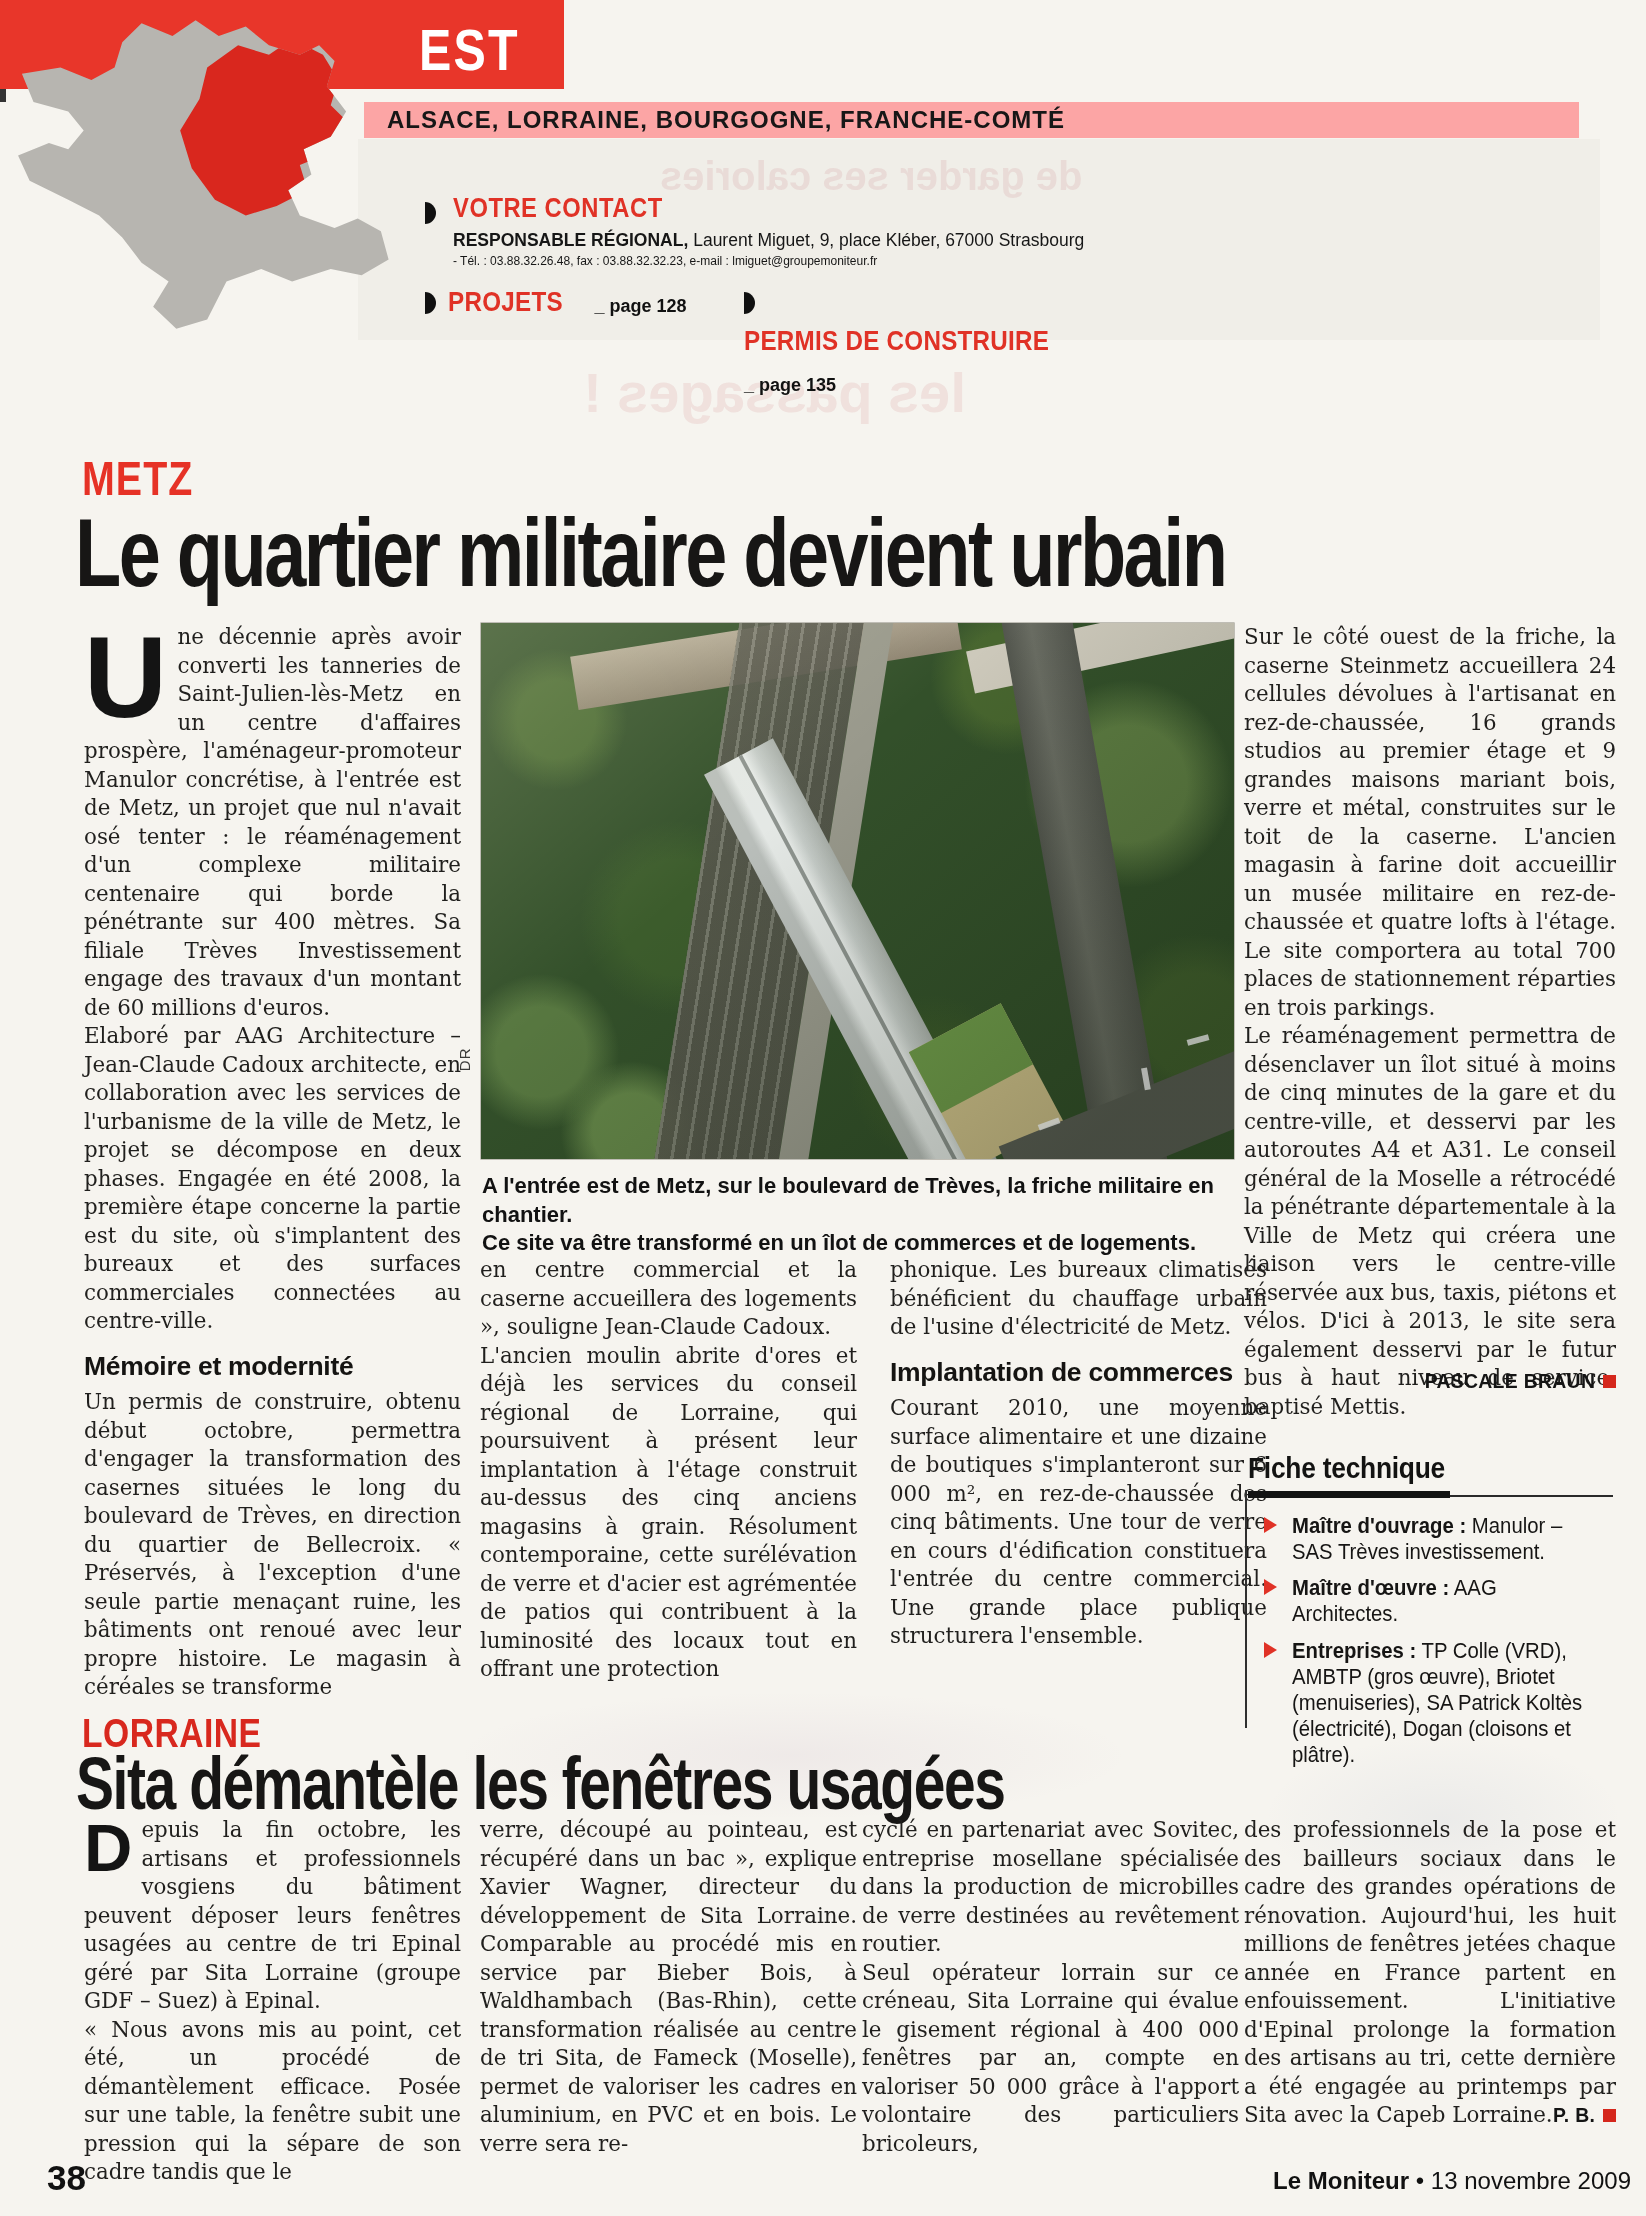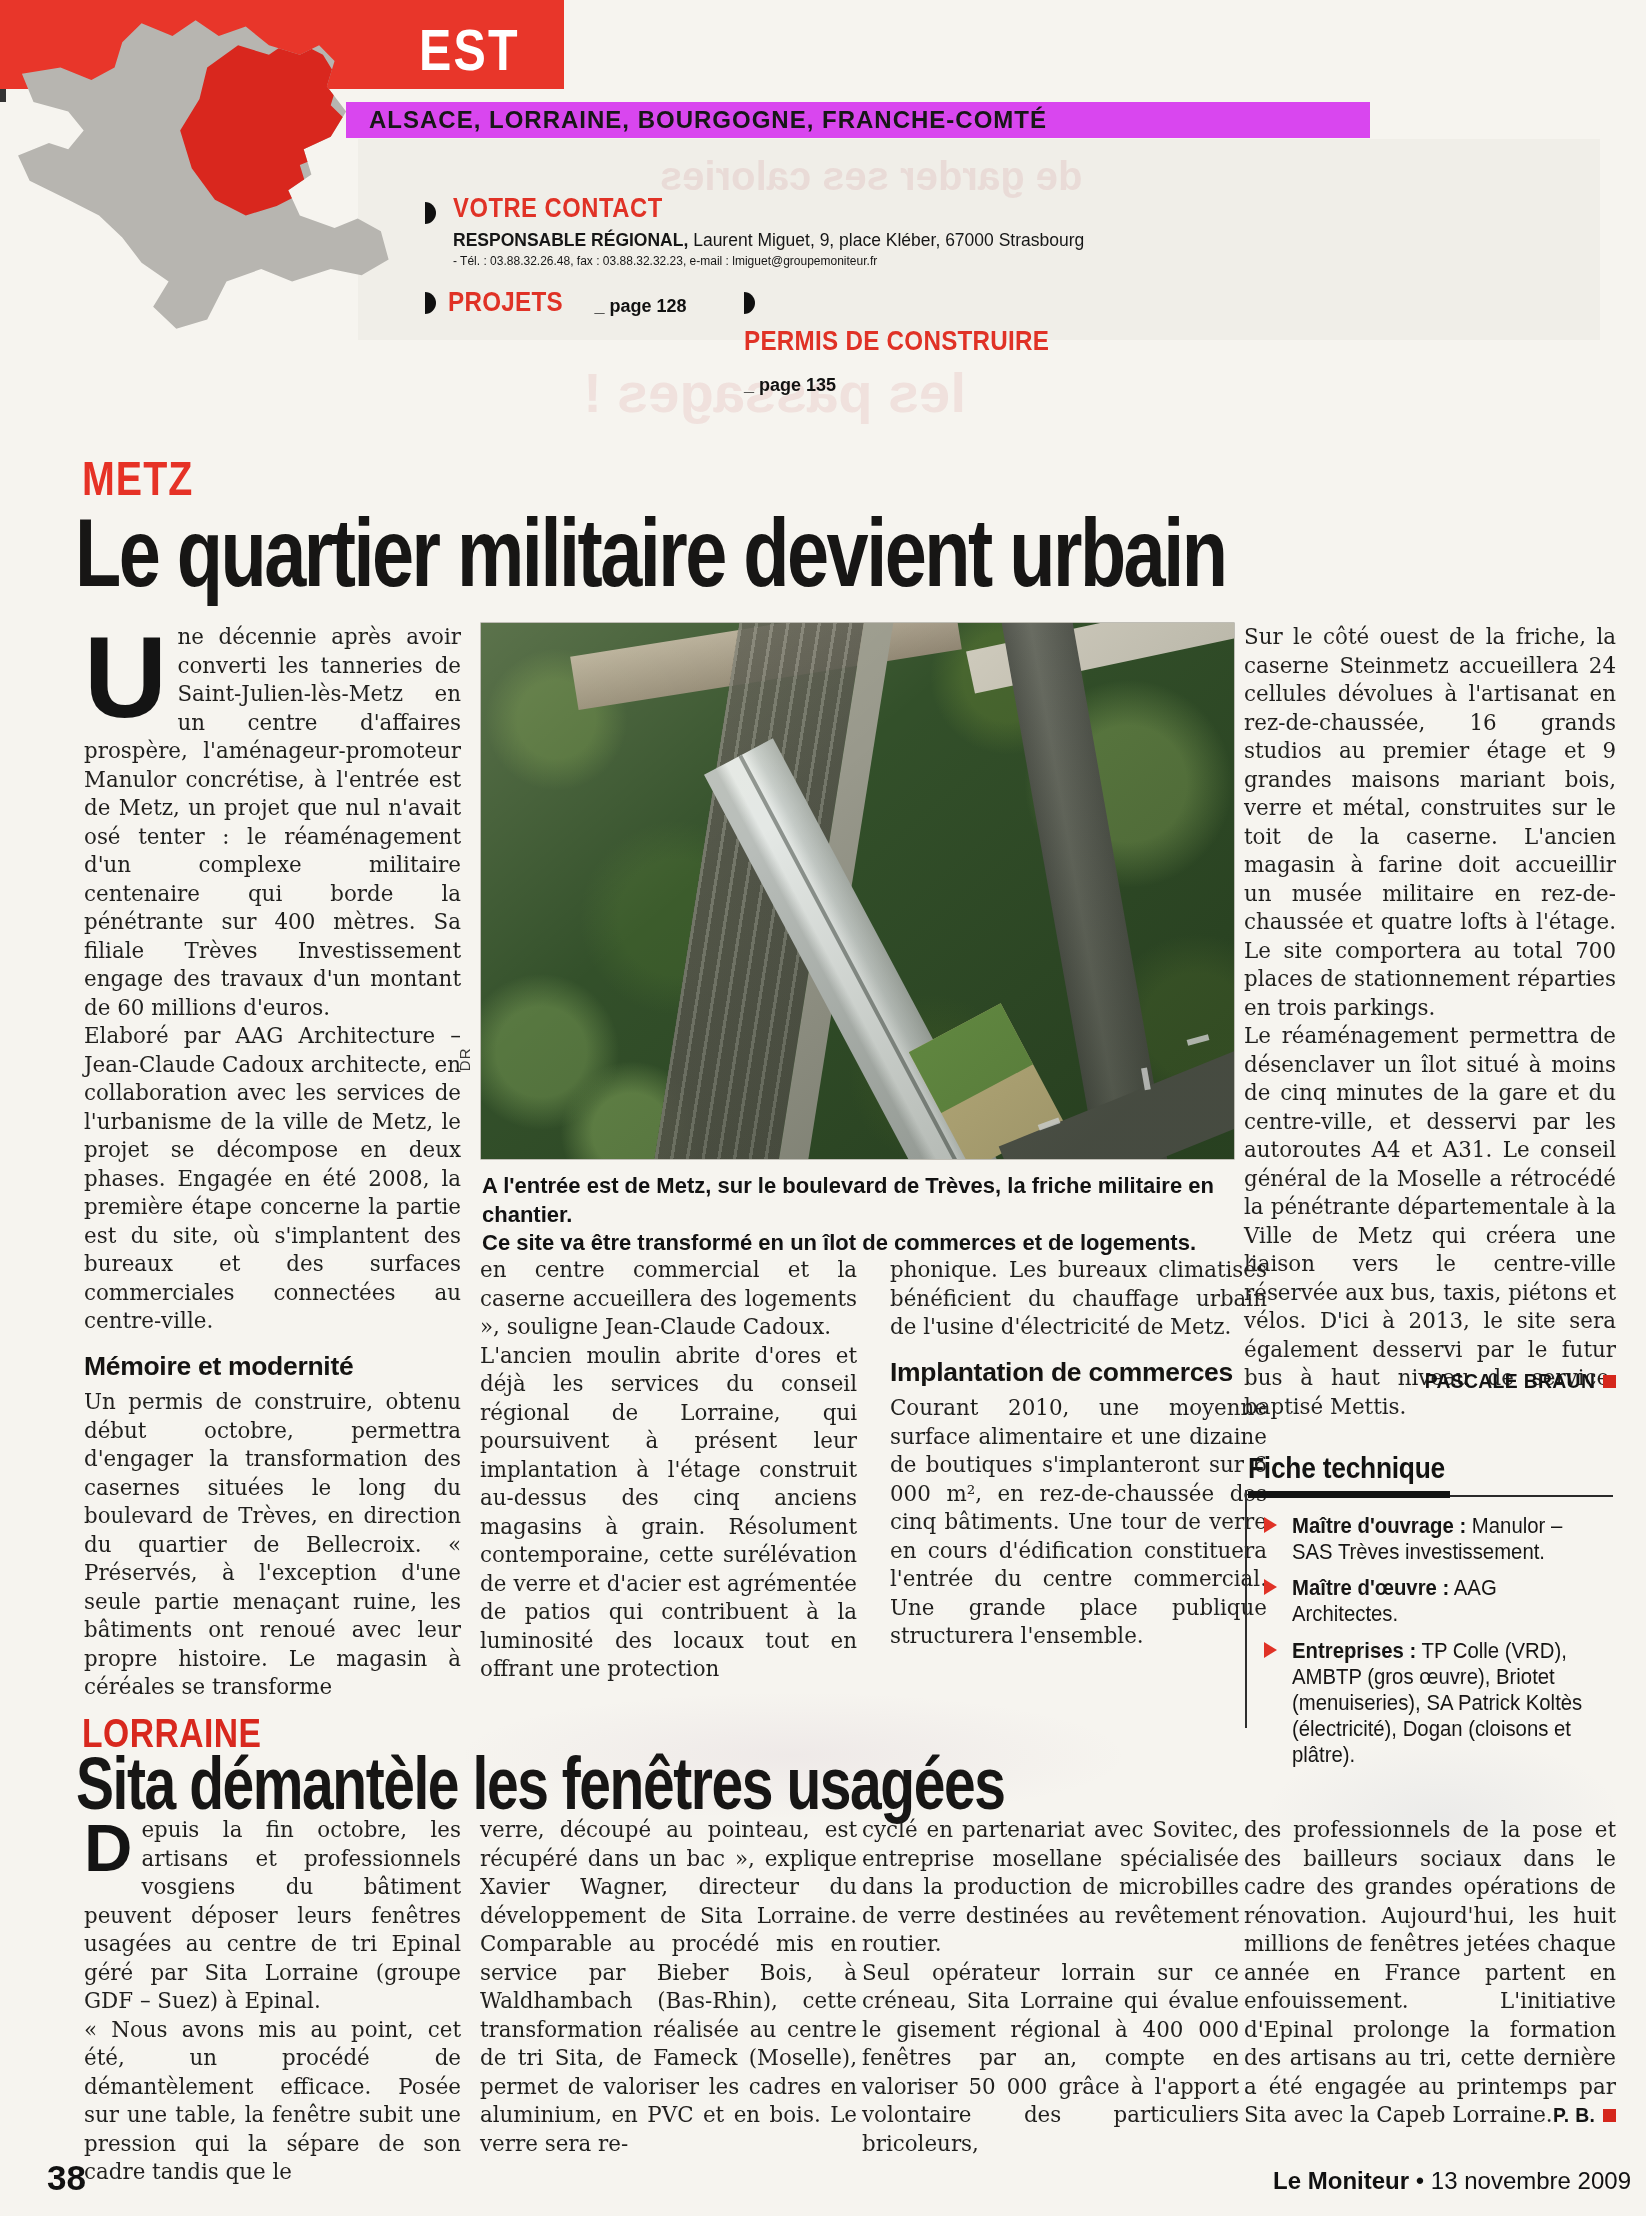--- a/index.html
+++ b/index.html
@@ -20,21 +20,21 @@
 
   
   .red-banner{left:0;top:0;width:564px;height:89px;background:#e8362a;}
   .est{left:419px;top:17px;font-weight:900;font-size:57px;color:#fff;letter-spacing:2.6px;
        transform:scaleX(.85);transform-origin:0 0;white-space:nowrap;}
   .map{left:14.2px;top:17px;width:386px;height:315px;z-index:3;}
   .map-clip{width:100%;height:100%;position:relative;background:#b7b5b0;
     clip-path:polygon(33% 2%,41% 6%,47% 1%,53% 6%,60% 3%,66% 9%,74% 12%,79% 9%,83% 14%,81% 22%,86% 30%,82% 38%,75% 42%,77% 50%,71% 55%,74% 63%,83% 67%,89% 64%,95% 68%,97% 77%,90% 82%,82% 80%,72% 84%,64% 80%,55% 84%,50% 96%,42% 99%,36% 92%,40% 84%,33% 78%,28% 70%,22% 63%,14% 58%,4% 52%,1% 44%,9% 40%,14% 42%,18% 36%,14% 30%,5% 27%,2% 18%,12% 16%,20% 20%,26% 16%,28% 8%);}
   .map-red{position:absolute;inset:0;background:#d9271e;
     clip-path:polygon(50% 16%,58% 9%,66% 12%,72% 7%,80% 12%,84% 20%,82% 28%,87% 34%,82% 43%,74% 47%,76% 55%,68% 60%,60% 63%,52% 58%,46% 48%,43% 36%,48% 26%);}
-  .alsace-strip{left:346px;top:102px;width:1024px;height:36px;background:#d946ef;
+  .alsace-strip{left:364px;top:102px;width:1215px;height:36px;background:#fca5a5;
     line-height:36px;padding-left:23px;box-sizing:border-box;font-weight:700;font-size:24px;
     letter-spacing:1px;color:#171717;white-space:nowrap;}
   .header-panel{left:358px;top:139px;width:1242px;height:201px;background:#f0eee8;z-index:0;}
   .bullet{width:11px;height:22px;background:#101010;border-radius:0 11px 11px 0;flex:none;}
   .contact-bullet{left:425px;top:202px;}
   .contact-heading{left:453px;top:193px;font-weight:900;font-size:27px;color:#e03226;
      transform:scaleX(.88);transform-origin:0 0;white-space:nowrap;letter-spacing:0.6px;}
   .contact-l1{left:453px;top:230px;font-size:17.5px;color:#161616;white-space:nowrap;}
   .contact-l1 .role{font-weight:700;}
   .contact-l2{left:453px;top:254px;font-size:12px;color:#161616;white-space:nowrap;}

